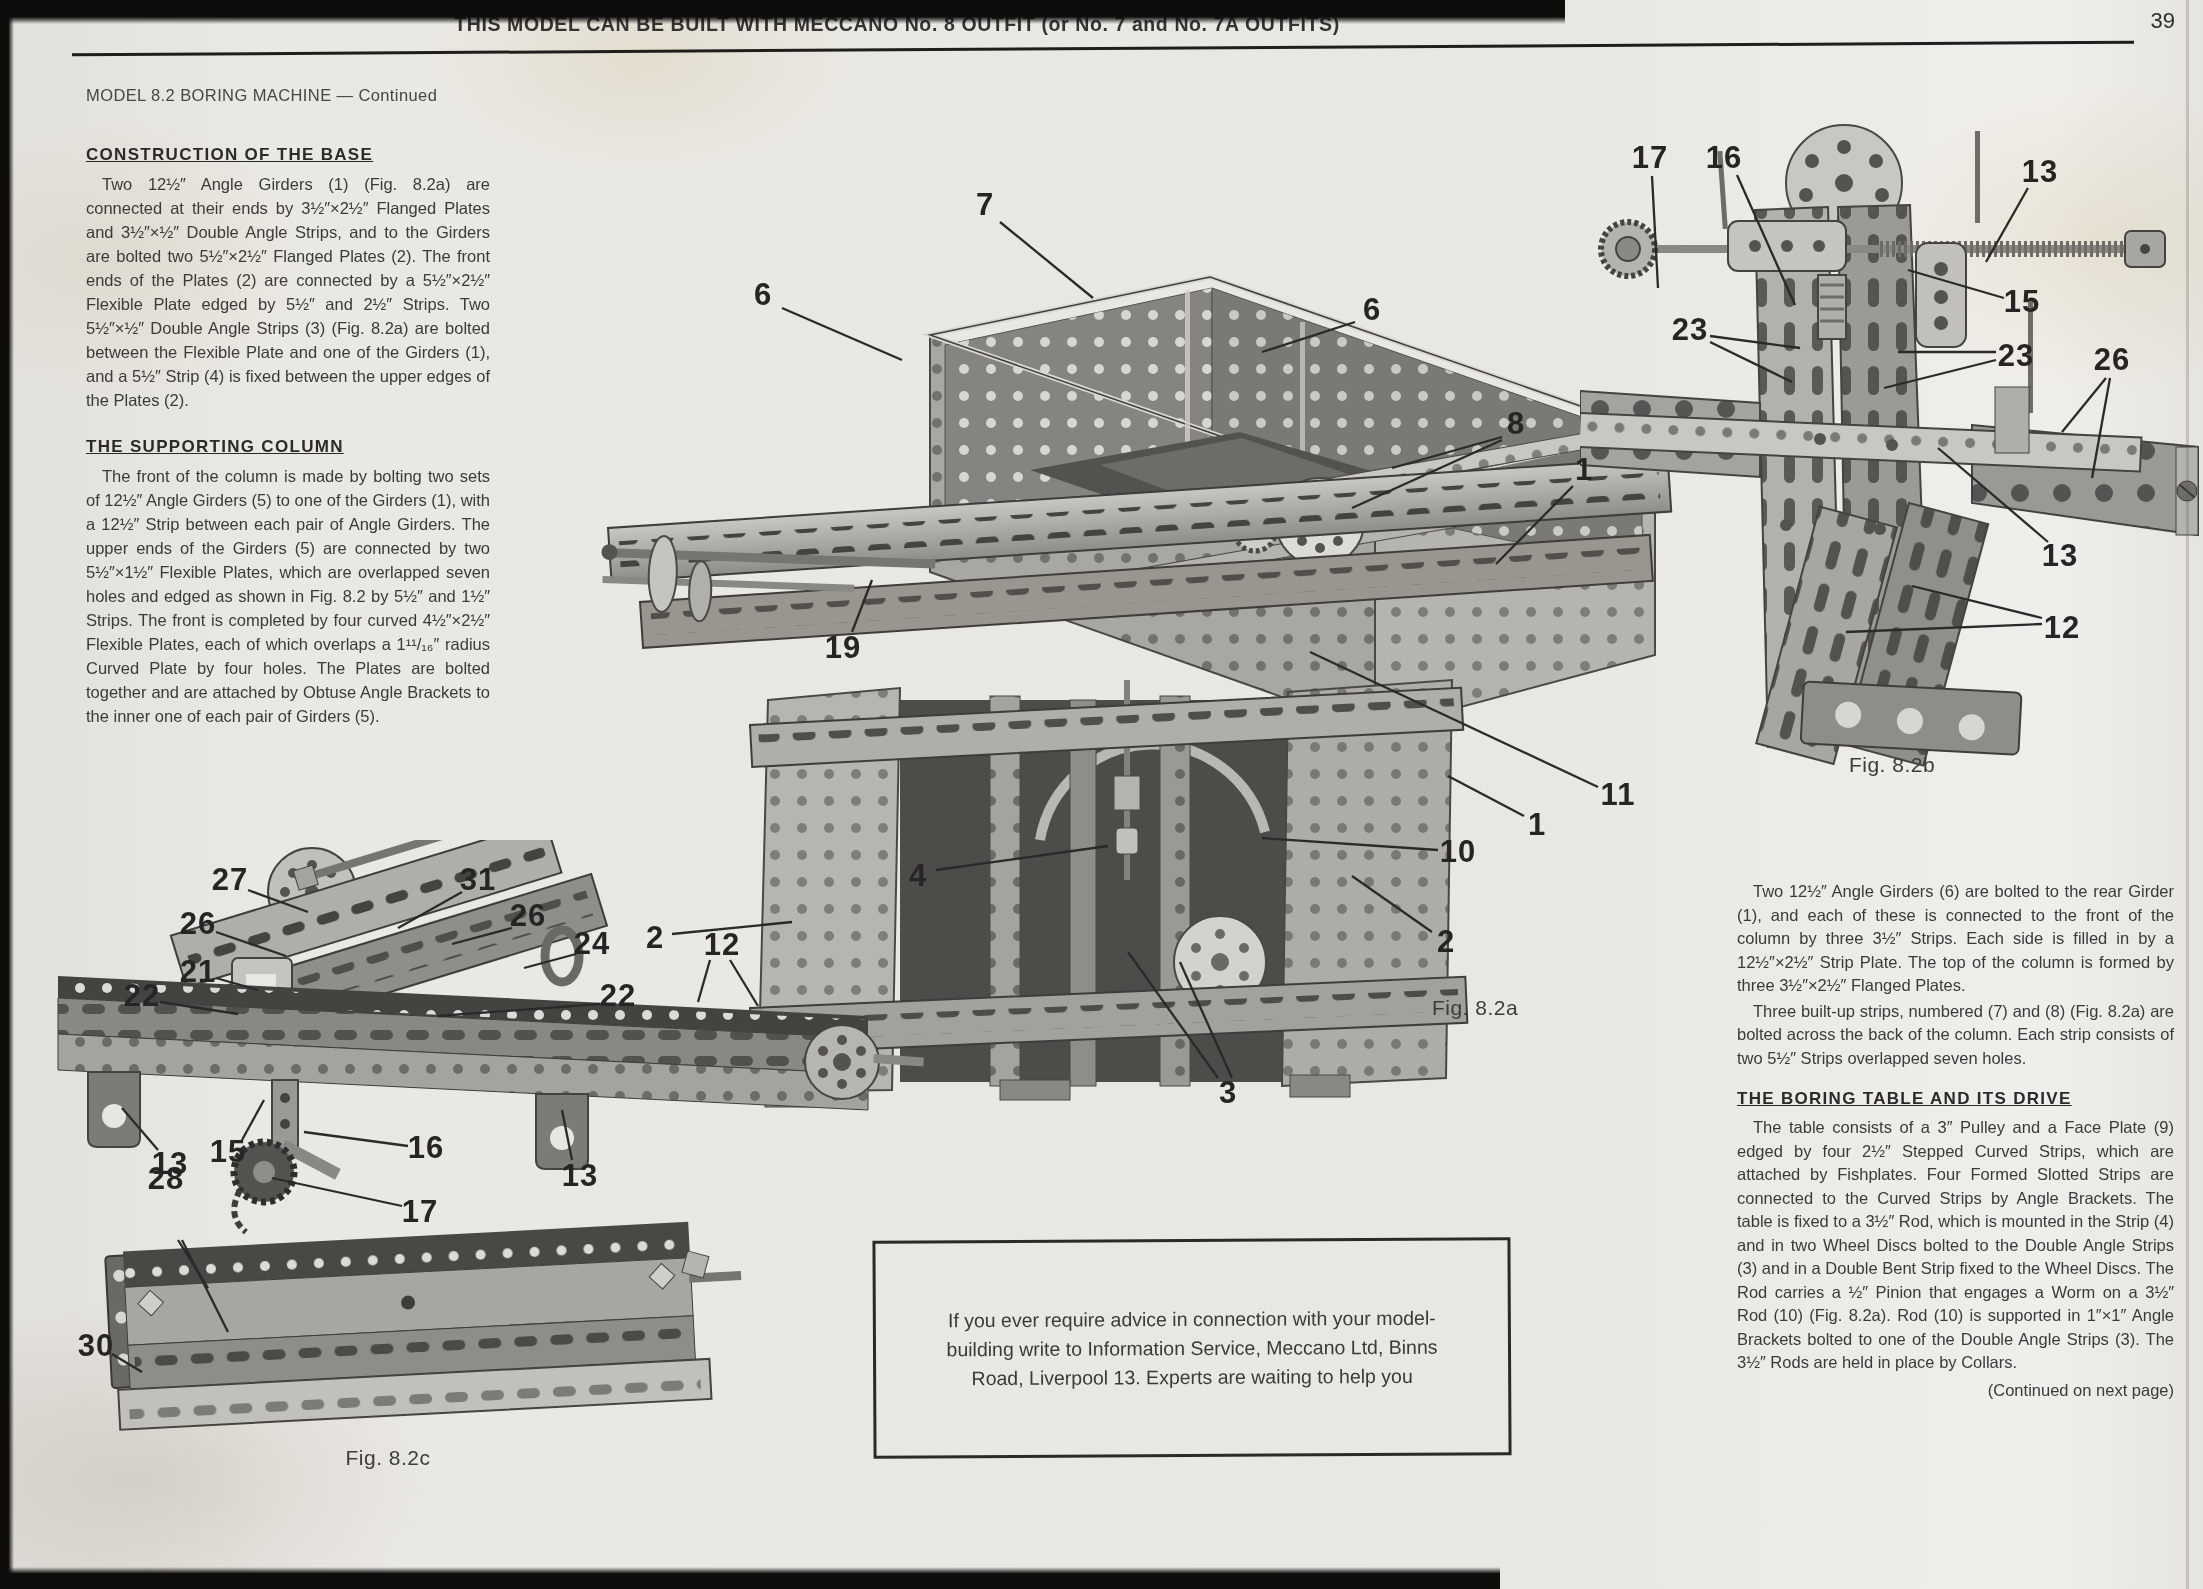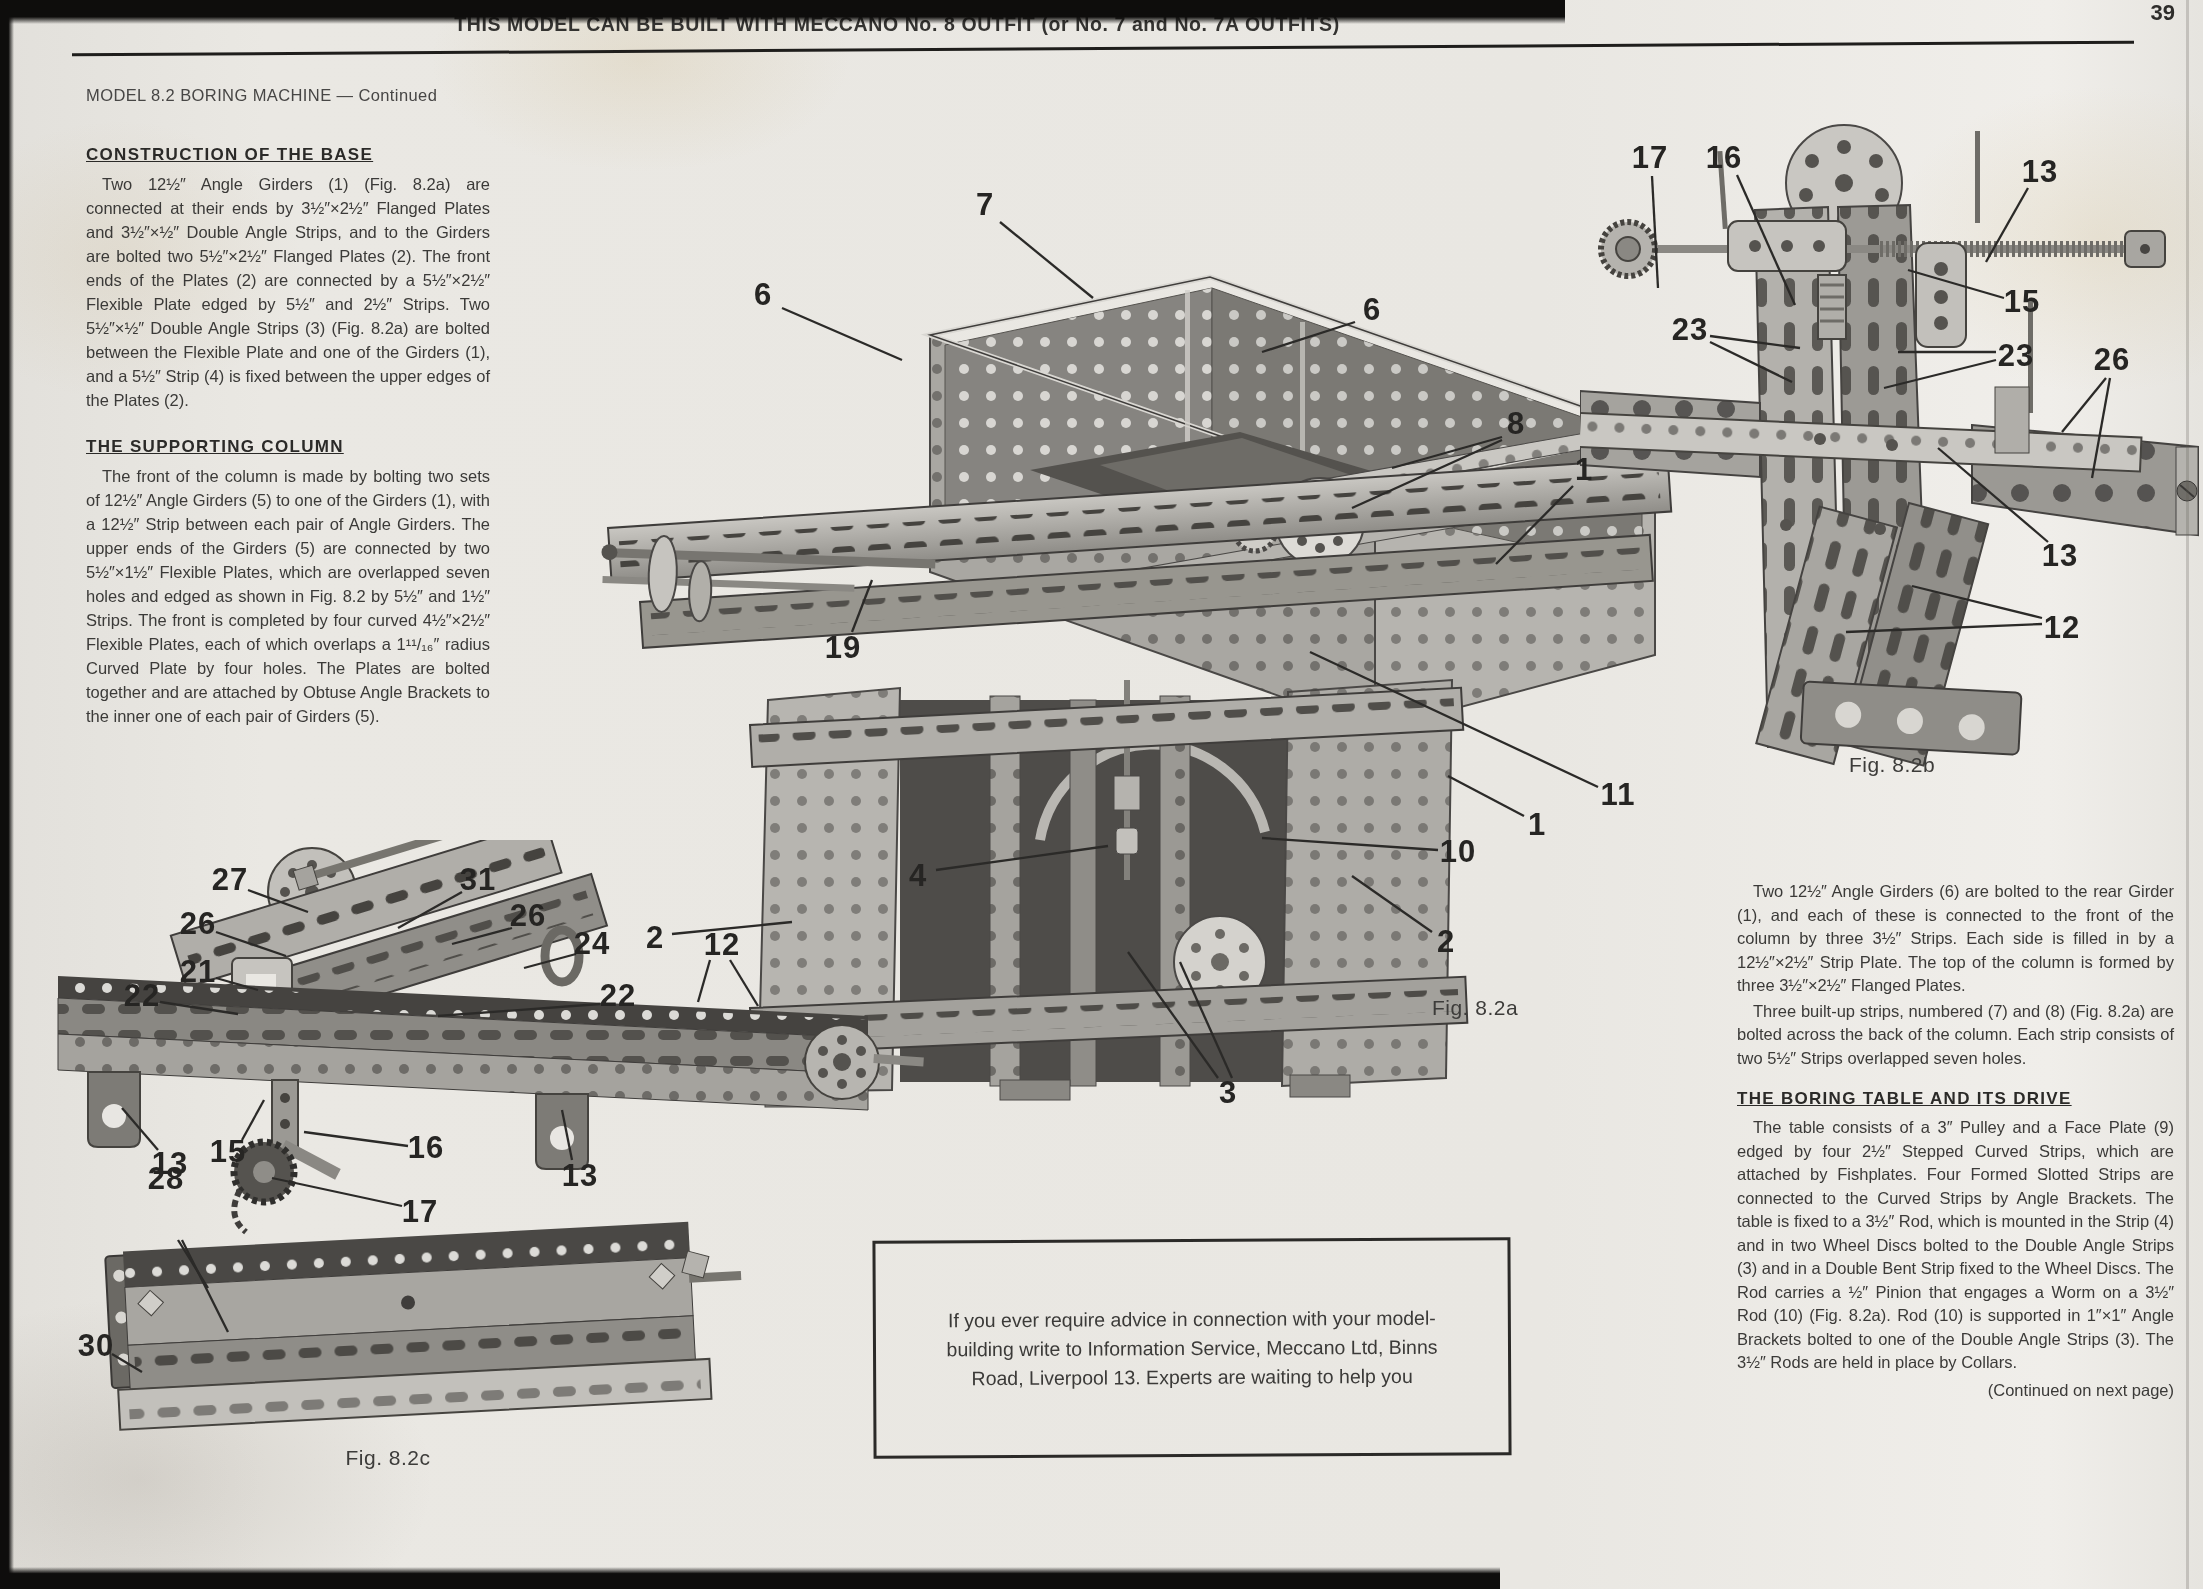--- a/index.html
+++ b/index.html
@@ -20,21 +20,21 @@
   .edge-left{left:0;top:0;width:14px;height:1589px;
     background:linear-gradient(90deg,#0e0d0c 60%,rgba(14,13,12,0));}
   .edge-bottom{left:0;top:1567px;width:1500px;height:22px;
     background:linear-gradient(0deg,#0e0d0c 70%,rgba(14,13,12,0));}
   .fold-right{position:absolute;right:14px;top:0;width:3px;height:1589px;background:rgba(90,86,80,.25);z-index:8;}
 
   .header-title{
     position:absolute;left:0;top:13px;width:1794px;text-align:center;
     font-size:19.5px;font-weight:700;letter-spacing:.6px;color:#343331;z-index:3;
   }
-  .page-number{position:absolute;right:28px;top:0;font-size:22px;font-weight:700;color:#2e2d2b;z-index:9;}
+  .page-number{position:absolute;right:28px;top:8px;font-size:22px;font-weight:400;color:#2e2d2b;z-index:9;}
   .header-rule{position:absolute;left:72px;top:47px;width:2062px;height:3px;background:#1f1e1c;transform:rotate(-.35deg);z-index:3;}
 
   .subtitle{position:absolute;left:86px;top:86px;font-size:16.5px;color:#46454 3;letter-spacing:.4px;z-index:3;color:#474645;}
 
   .col{position:absolute;z-index:3;font-size:16.5px;line-height:24px;text-align:justify;color:#3b3a38;}
   .col-left{left:86px;top:130px;width:404px;}
   .col-right{left:1737px;top:880px;width:437px;line-height:23.5px;}
   .col h3{font-size:17px;line-height:22px;margin:14px 0 6px 0;letter-spacing:1.3px;color:#2b2a28;text-decoration:underline;}
   .col p{margin:0 0 0 0;text-indent:16px;}
   .col p + p{margin-top:2px;}

